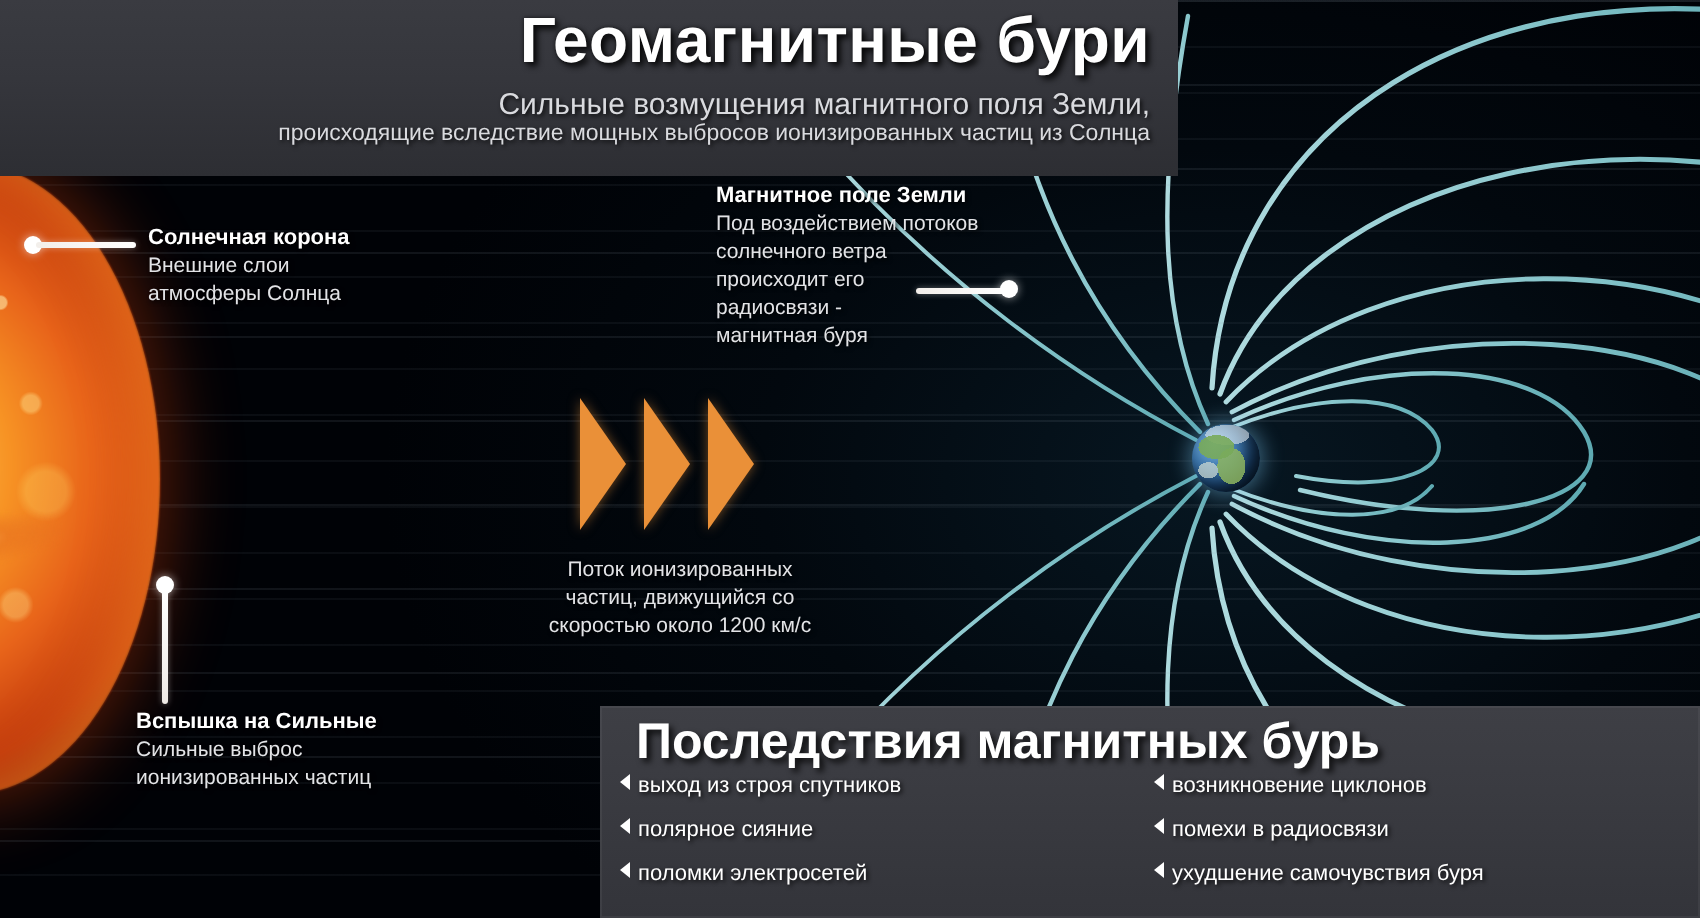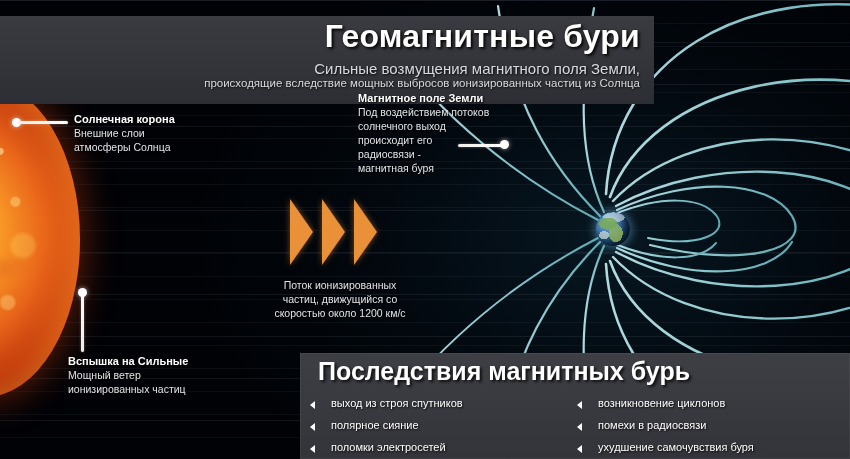--- a/index.html
+++ b/index.html
@@ -88,23 +88,22 @@
     content:"";position:absolute;inset:0;
     background-image:
       radial-gradient(ellipse 9px 6px at 36% 34%, rgba(120,170,90,.9) 0 100%, rgba(0,0,0,0) 100%),
       radial-gradient(ellipse 7px 9px at 58% 62%, rgba(140,180,95,.85) 0 100%, rgba(0,0,0,0) 100%),
       radial-gradient(ellipse 5px 4px at 24% 68%, rgba(200,215,210,.75) 0 100%, rgba(0,0,0,0) 100%),
       radial-gradient(ellipse 11px 5px at 52% 16%, rgba(225,235,240,.6) 0 100%, rgba(0,0,0,0) 100%);
   }
 
   
   .header-panel{
-    position:absolute;left:0;top:0;width:654px;height:88px;
+    position:absolute;left:0;top:0;width:589px;height:88px;
     background:linear-gradient(180deg,#3a3b41 0%,#35363c 45%,#2d2e33 100%);
-    margin-top:16px;
   }
   .header-panel .title{
     position:absolute;right:14px;top:2px;
     font-size:32px;font-weight:bold;color:#ffffff;
     letter-spacing:.2px;
     text-shadow:2px 2px 3px rgba(0,0,0,.85), 0 0 2px rgba(0,0,0,.6);
     white-space:nowrap;
   }
   .header-panel .sub1{
     position:absolute;right:14px;top:44px;
@@ -164,21 +163,21 @@
   }
   .cons-panel .cons-title{
     position:absolute;left:18px;top:4px;
     font-size:25px;font-weight:bold;color:#ffffff;
     text-shadow:2px 2px 3px rgba(0,0,0,.8);
     white-space:nowrap;
   }
   .cons-cols{position:absolute;left:10px;top:34px;width:534px;display:flex;}
   .cons-col{width:50%;}
   .cons-item{
-    display:flex;align-items:flex-end;gap:16px;
+    display:flex;align-items:flex-start;gap:4px;
     height:22px;
     font-size:11px;color:#ffffff;
     text-shadow:1px 1px 2px rgba(0,0,0,.85);
     white-space:nowrap;
   }
   .bullet{
     width:0;height:0;
     border-top:4px solid transparent;
     border-bottom:4px solid transparent;
     border-right:5px solid #ffffff;
@@ -253,34 +252,34 @@
   <div class="callout" style="left:74px;top:112px;">
     <div class="ttl">Солнечная корона</div>
     <div class="ln">Внешние слои</div>
     <div class="ln">атмосферы Солнца</div>
   </div>
 
   <div class="dot" style="left:78px;top:288px;"></div>
   <div class="leader-v" style="left:81px;top:294px;height:58px;"></div>
   <div class="callout" style="left:68px;top:354px;">
     <div class="ttl">Вспышка на Сильные</div>
-    <div class="ln">Мощный ветер</div>
+    <div class="ln">Сильные выброс</div>
     <div class="ln">ионизированных частиц</div>
   </div>
 
   <div class="callout center" style="left:240px;top:278px;width:200px;">
     <div class="ln">Поток ионизированных</div>
     <div class="ln">частиц, движущийся со</div>
     <div class="ln">скоростью около 1200 км/с</div>
   </div>
 
   <div class="callout" style="left:358px;top:91px;">
     <div class="ttl">Магнитное поле Земли</div>
     <div class="ln">Под воздействием потоков</div>
-    <div class="ln">солнечного выход</div>
+    <div class="ln">солнечного ветра</div>
     <div class="ln">происходит его</div>
     <div class="ln">радиосвязи -</div>
     <div class="ln">магнитная буря</div>
   </div>
   <div class="leader-h" style="left:458px;top:144px;width:46px;"></div>
   <div class="dot" style="left:500px;top:140px;"></div>
 
   <div class="cons-panel">
     <div class="cons-title">Последствия магнитных бурь</div>
     <div class="cons-cols">

